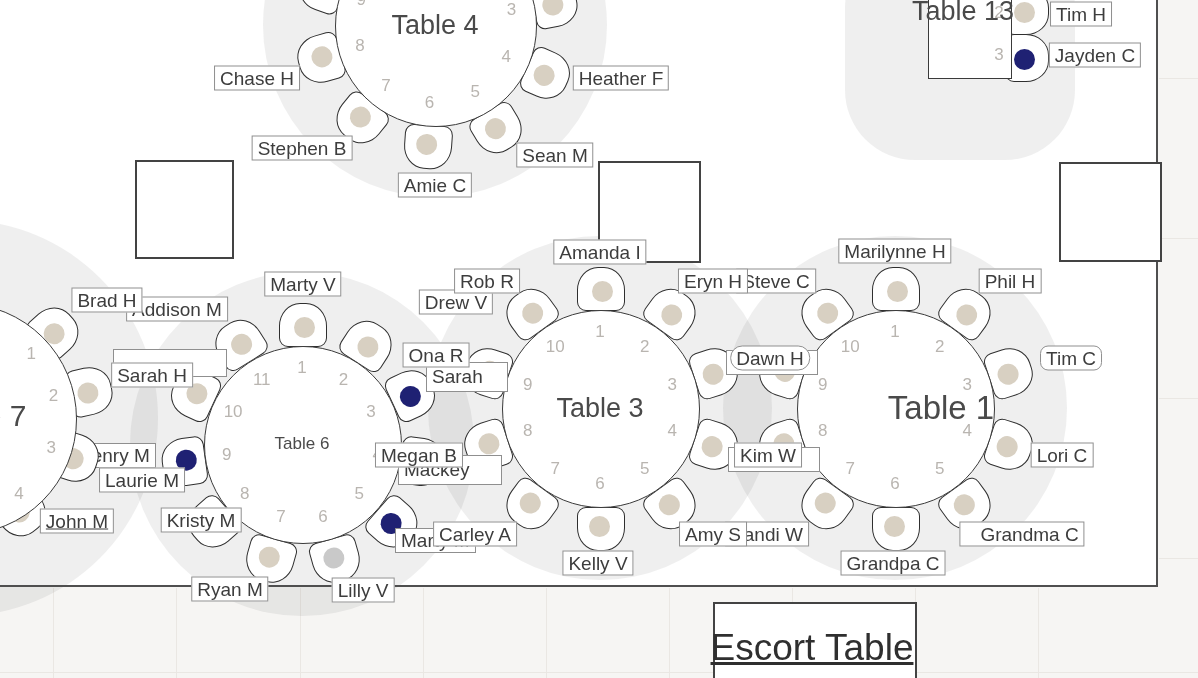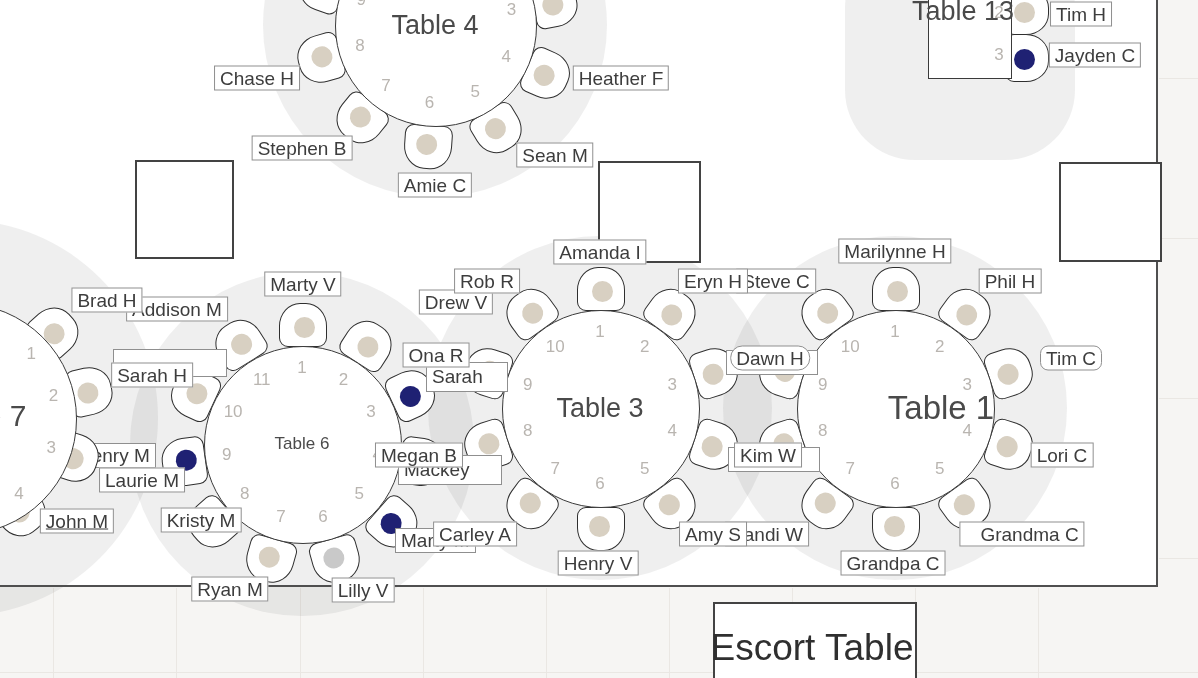--- a/index.html
+++ b/index.html
@@ -41,21 +41,21 @@
     <div class="gridline" style="left: 1159px; top: 78px; width: 39px; height: 1px;"></div>
     <div class="gridline" style="left: 1159px; top: 238px; width: 39px; height: 1px;"></div>
     <div class="gridline" style="left: 1159px; top: 398px; width: 39px; height: 1px;"></div>
     <div class="gridline" style="left: 1159px; top: 558px; width: 39px; height: 1px;"></div>
     <div class="wall" style="left: 1156px; top: 0px; width: 2px; height: 587px;"></div>
     <div class="wall" style="left: 0px; top: 585px; width: 1158px; height: 2px;"></div>
     <div class="sq" style="left: 135px; top: 160px; width: 95px; height: 95px;"></div>
     <div class="sq" style="left: 598px; top: 161px; width: 99px; height: 98px;"></div>
     <div class="sq" style="left: 1059px; top: 162px; width: 99px; height: 96px;"></div>
     <div class="escort" style="left: 713px; top: 602px; width: 200px; height: 90px;"></div>
-    <div class="escort-label" style="left: 812px; top: 648px;">Escort Table</div>
+    <div class="escort-label" style="left: 812px; top: 648px; text-decoration: underline;">Escort Table</div>
     <div class="shadow round" style="left: 263px; top: -147px; width: 344px; height: 344px;"></div>
     <div class="chair" style="left: 530.777px; top: -19.0879px; transform: rotate(-101deg);">
       <div class="dot" style="background: rgb(216, 208, 194);"></div>
     </div>
     <div class="num" style="left: 511.567px; top: 10.1169px;">3</div>
     <div class="chair" style="left: 522.539px; top: 53.2151px; transform: rotate(-66deg);">
       <div class="dot" style="background: rgb(216, 208, 194);"></div>
     </div>
     <div class="num" style="left: 506.257px; top: 56.7255px;">4</div>
     <div class="glabel" style="z-index: 10; left: 621px; top: 78px; transform: translate(-50%, -50%);">Heather F</div>
@@ -200,21 +200,21 @@
     <div class="glabel" style="z-index: 9; left: 728px; top: 447px; width: 80px; height: 23px; line-height: 23px;"></div>
     <div class="chair" style="left: 647.534px; top: 484.082px; transform: rotate(-36deg);">
       <div class="dot" style="background: rgb(216, 208, 194);"></div>
     </div>
     <div class="num" style="left: 644.672px; top: 469.485px;">5</div>
     <div class="glabel" style="z-index: 11; left: 713px; top: 534px; transform: translate(-50%, -50%);">Amy S</div>
     <div class="chair" style="left: 577px; top: 507px; transform: rotate(0deg);">
       <div class="dot" style="background: rgb(216, 208, 194);"></div>
     </div>
     <div class="num" style="left: 600px; top: 484px;">6</div>
-    <div class="glabel" style="z-index: 10; left: 598px; top: 563px; transform: translate(-50%, -50%);">Henry V</div>
+    <div class="glabel" style="z-index: 10; left: 598px; top: 563px; transform: translate(-50%, -50%);">Kelly V</div>
     <div class="chair" style="left: 506.466px; top: 484.082px; transform: rotate(36deg);">
       <div class="dot" style="background: rgb(216, 208, 194);"></div>
     </div>
     <div class="num" style="left: 555.328px; top: 469.485px;">7</div>
     <div class="glabel" style="z-index: 10; left: 475px; top: 534px; transform: translate(-50%, -50%);">Carley A</div>
     <div class="chair" style="left: 462.873px; top: 424.082px; transform: rotate(72deg);">
       <div class="dot" style="background: rgb(216, 208, 194);"></div>
     </div>
     <div class="num" style="left: 527.72px; top: 431.485px;">8</div>
     <div class="glabel" style="z-index: 9; left: 398px; top: 455px; width: 92px; height: 28px; line-height: 28px;">Mackey</div>

